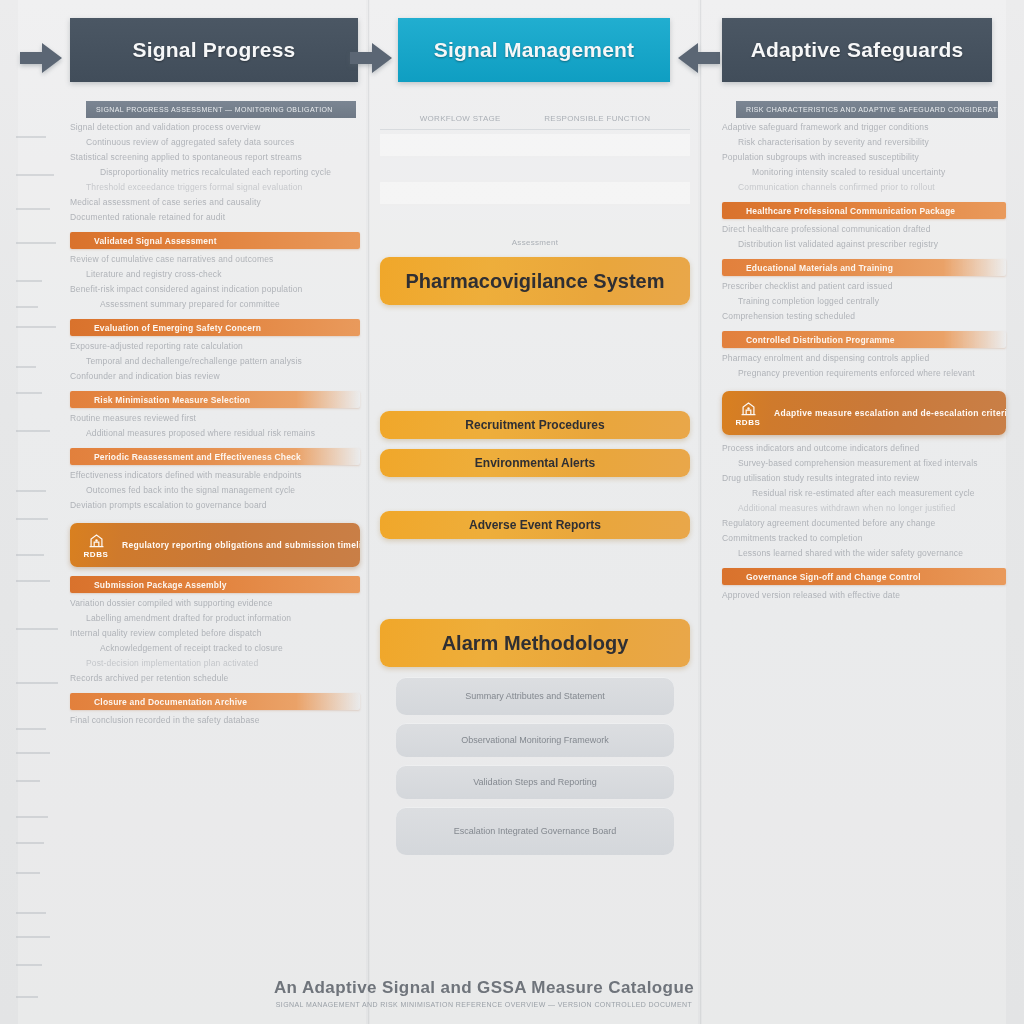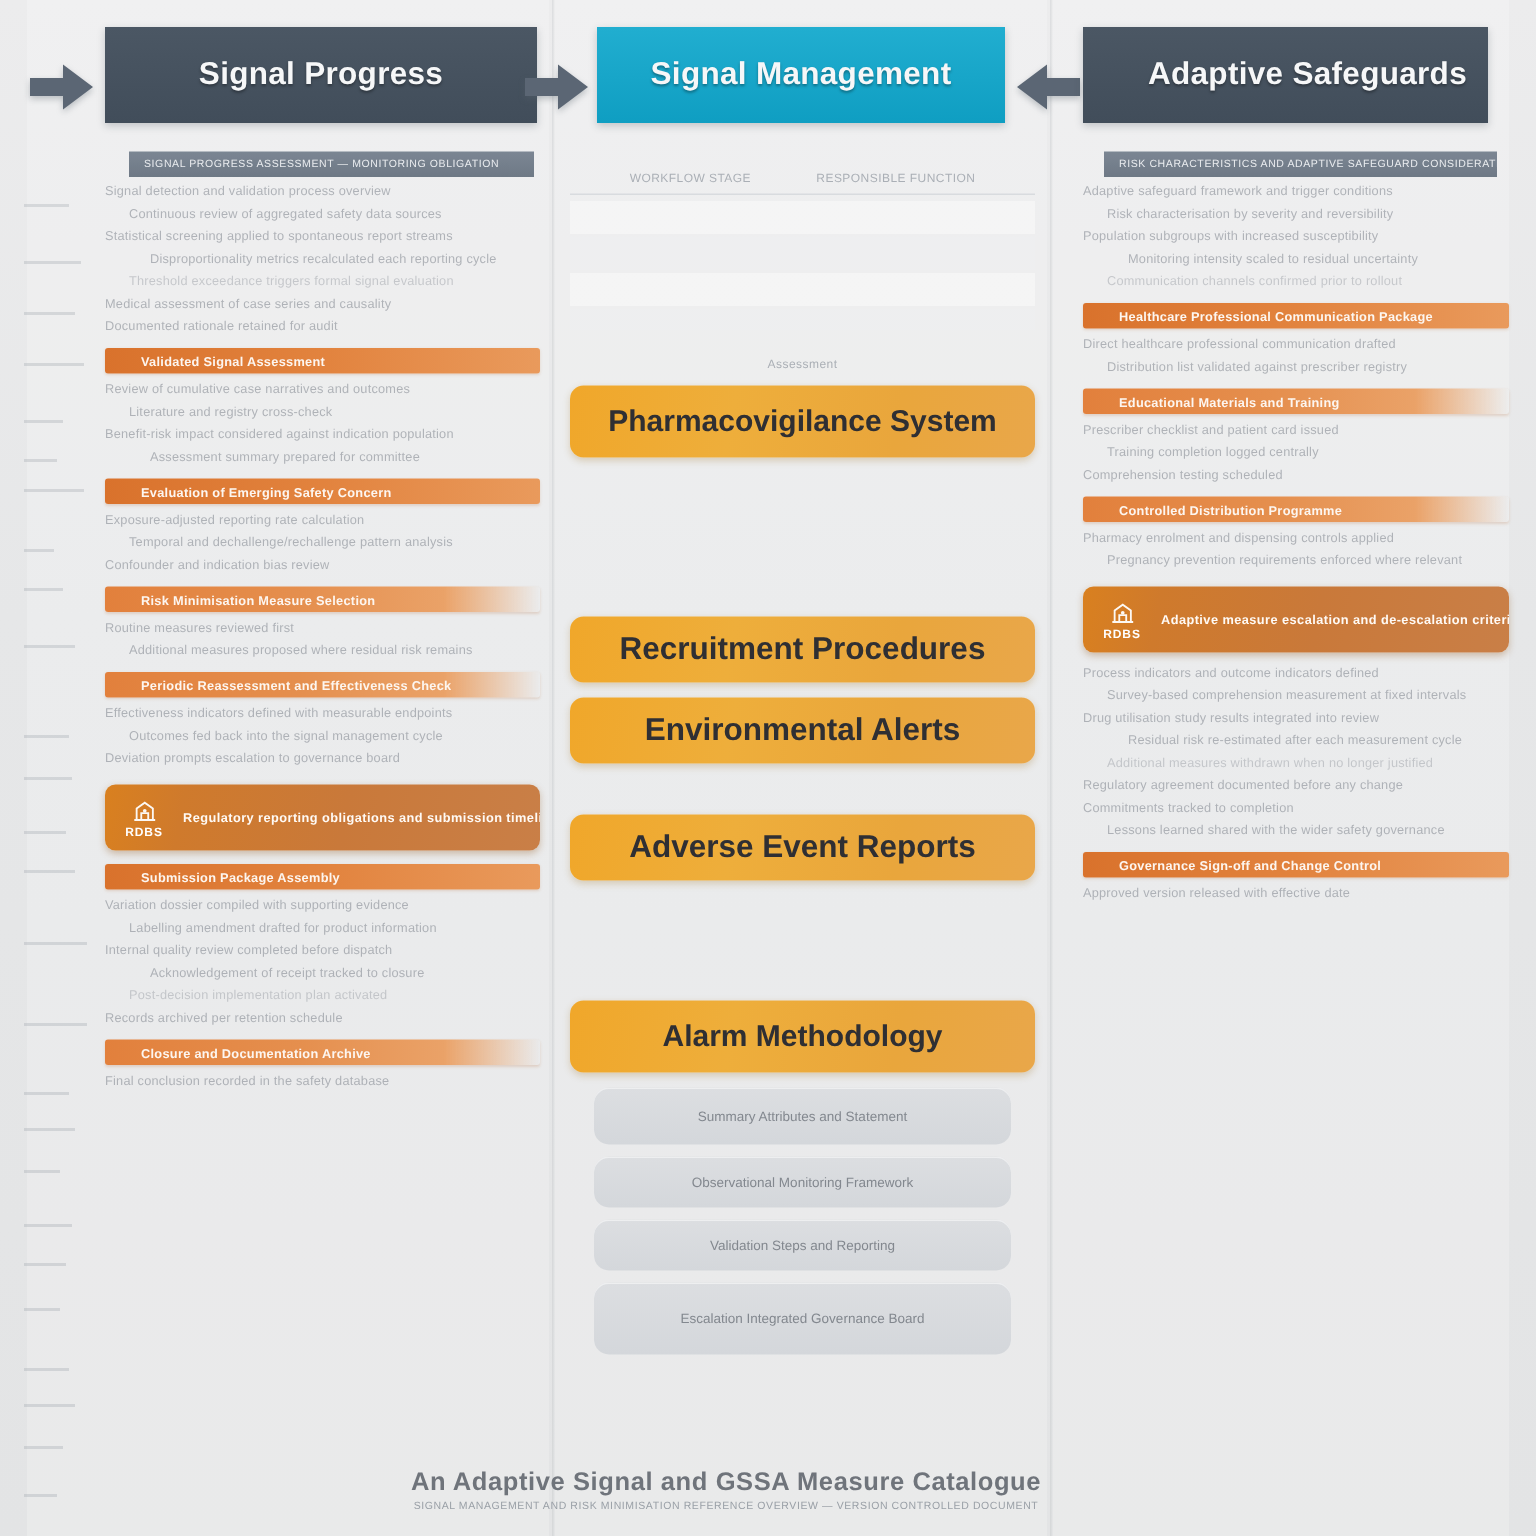--- a/index.html
+++ b/index.html
@@ -64,21 +64,21 @@
     font-weight: bold;
     letter-spacing: .2px;
     text-align: center;
     padding: 0 14px;
     box-sizing: border-box;
     text-shadow: 0 1px 2px rgba(0,0,0,.35);
     box-shadow: 0 2px 5px rgba(60,70,80,.25);
   }
   .hdr.left  { left: 70px;  width: 288px; background: linear-gradient(180deg,#4b5764 0%,#414d5a 100%); }
   .hdr.mid   { left: 398px; width: 272px; background: linear-gradient(180deg,#21aed0 0%,#0f9ec2 100%); }
-  .hdr.right { left: 722px; width: 270px; background: linear-gradient(180deg,#4b5764 0%,#414d5a 100%); justify-content: flex-end; }
+  .hdr.right { left: 722px; width: 270px; background: linear-gradient(180deg,#4b5764 0%,#414d5a 100%); }
 
   .arrow {
     position: absolute;
     top: 22px;
     width: 46px;
     height: 36px;
     filter: drop-shadow(0 2px 2px rgba(90,100,110,.35));
   }
   .arrow.a0 { left: 18px; }
   .arrow.a1 { left: 348px; }
@@ -242,21 +242,21 @@
     color: #2f2f33;
     font-weight: bold;
     text-align: center;
     box-shadow: 0 2px 5px rgba(170,130,60,.30);
     background: linear-gradient(100deg,#f0a72a 0%,#eeae3b 35%,#e9a63c 70%,#e9a74a 100%);
     white-space: nowrap;
     overflow: hidden;
     filter: blur(.3px);
   }
   .abtn.big    { height: 48px; font-size: 20px; margin: 10px 0; }
-  .abtn.medium { height: 44px; font-size: 21px; margin: 10px 0; }
+  .abtn.medium { height: 28px; font-size: 12px; margin: 10px 0; }
 
   .gcard {
     border-radius: 10px;
     background: linear-gradient(180deg,#dcdee1 0%,#d4d7db 100%);
     color: #83888f;
     font-size: 9px;
     display: flex;
     align-items: center;
     justify-content: center;
     text-align: center;

